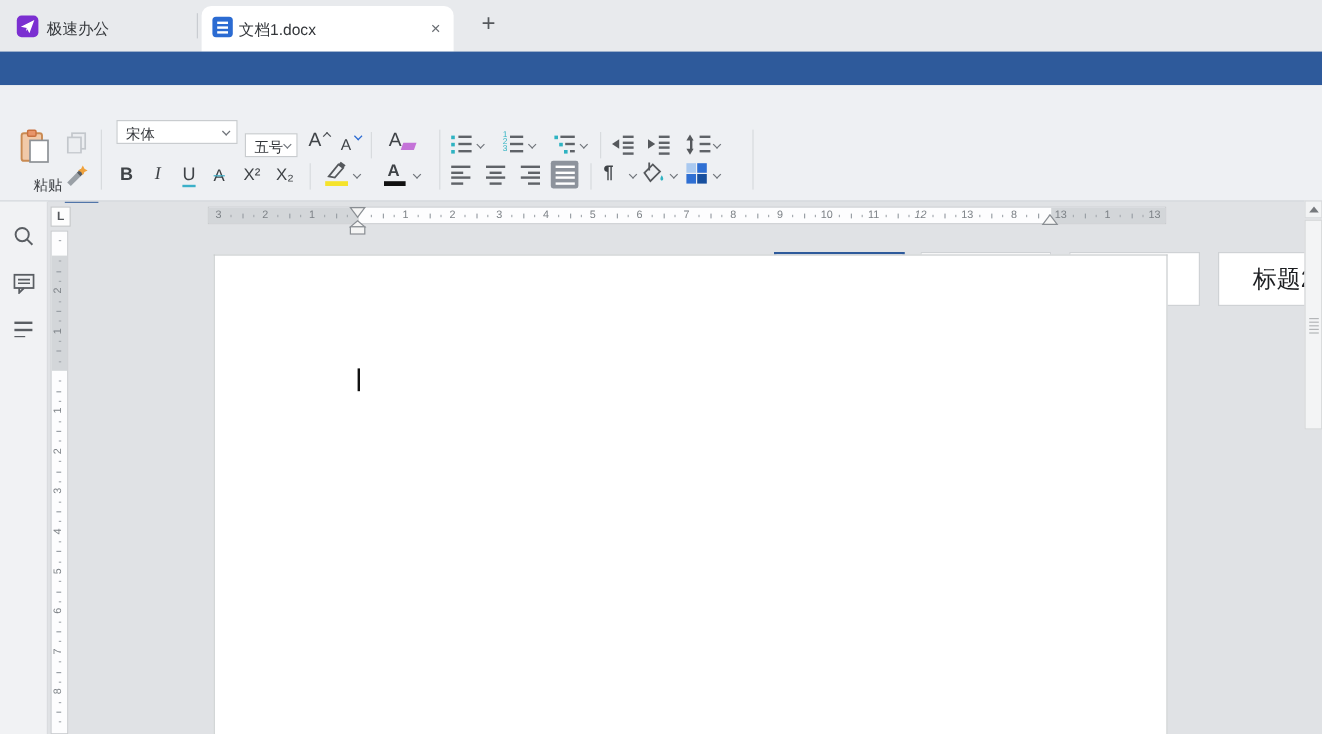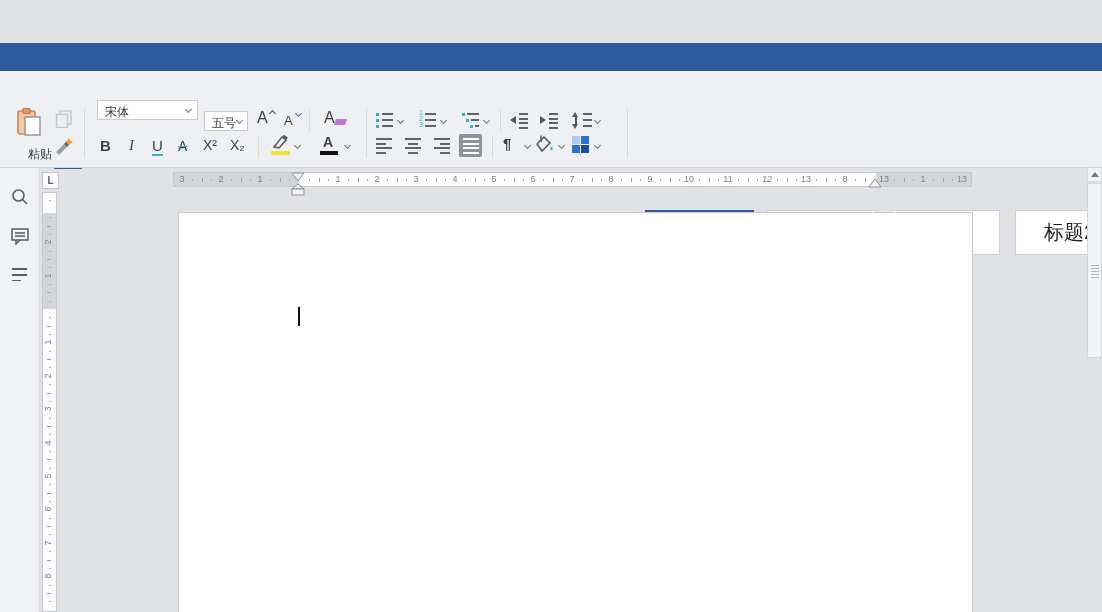--- a/index.html
+++ b/index.html
@@ -71,20 +71,40 @@
   #scroll-thumb { left:1087px; top:183px; width:15px; height:175px; background:#f3f4f5; border:1px solid #d4d6d8; }
   .grip { position:absolute; left:3px; width:8px; height:1px; background:#b4b6b8; }
 
   .tri-up { width:0; height:0; border-left:4px solid transparent; border-right:4px solid transparent; border-bottom:5px solid #76797d; }
 </style>
 </head>
 <body>
 
 <div id="stage">
 
+  <div class="abs" id="tabbar">
+    <div class="abs" id="app-logo">
+      <svg width="18" height="18" viewBox="0 0 24 24" style="position:absolute">
+          <path d="M4.5 12.5 L19.5 5 L14 19.5 L11 13.8 Z" fill="#ffffff"></path>
+          <path d="M11 13.8 L10.2 17 L12.2 15.3" fill="#ffffff"></path>
+        </svg>
+    </div>
+    <div class="abs" id="app-name">极速办公</div>
+    <div class="abs" id="tab-divider"></div>
+    <div class="abs" id="doc-tab">
+      <div class="abs doclines" id="tab-doc-icon">
+        <div style="top:4px"></div>
+          <div style="top:8px"></div>
+          <div style="top:12px"></div>
+      </div>
+      <div class="abs" id="tab-title">文档1.docx</div>
+      <div class="abs" id="tab-close">×</div>
+    </div>
+    <div class="abs" id="new-tab">+</div>
+  </div>
 
   <div class="abs" id="titlebar">
     <div class="qat-btn" style="left:12px">
       <svg width="16" height="16" viewBox="0 0 16 16">
           <path d="M2 2 h9 l3 3 v9 h-12 z" fill="none" stroke="#fff" stroke-width="1.6"></path>
           <rect x="4.5" y="2.5" width="5" height="3.5" fill="#fff"></rect>
           <rect x="4" y="9" width="8" height="5" fill="#fff"></rect>
         </svg>
     </div>
     <div class="qat-btn" style="left:52px">

